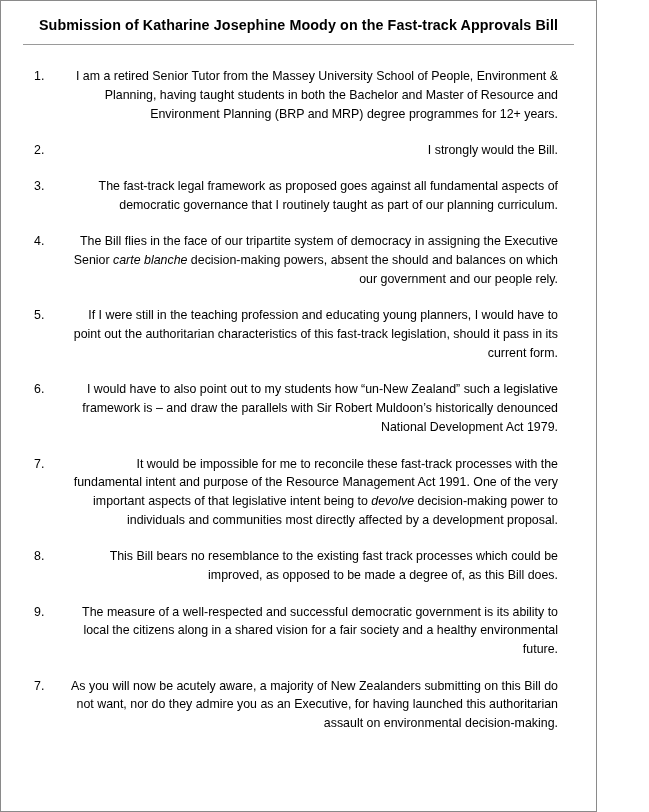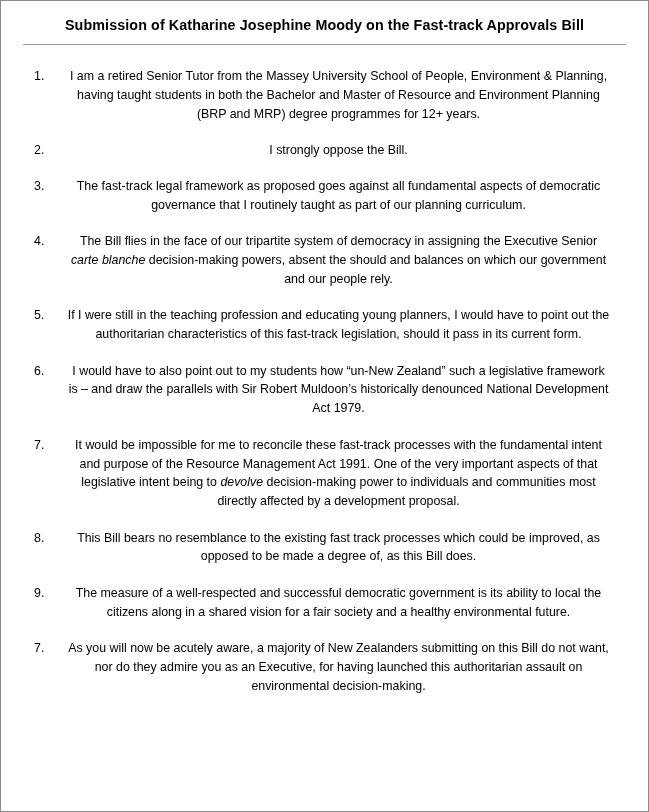--- a/index.html
+++ b/index.html
@@ -9,21 +9,21 @@
   }
   body {
     width: 649px;
     height: 812px;
     font-family: "Liberation Sans", sans-serif;
     color: #000000;
     overflow: hidden;
   }
   .page {
     box-sizing: border-box;
-    width: 649px;
+    width: 597px;
     height: 812px;
     border: 1px solid #8a8a8a;
     padding: 12px 22px 0 22px;
     background: #ffffff;
   }
   .doc-title {
     font-size: 14.3px;
     font-weight: bold;
     text-align: center;
     letter-spacing: 0.1px;
@@ -51,40 +51,40 @@
     font-size: 12.4px;
     line-height: 1.52;
     padding-left: 11px;
     box-sizing: border-box;
   }
   .item-text {
     flex: 1 1 auto;
     font-size: 12.4px;
     line-height: 1.52;
     padding-right: 16px;
-    text-align: center;
+    text-align: right;
   }
   .item-text i {
     font-style: italic;
   }
 </style>
 </head>
 <body>
 
 <div class="page">
   <h1 class="doc-title">Submission of Katharine Josephine Moody on the Fast-track Approvals Bill</h1>
   <hr class="title-rule">
   <ol class="body-list">
       <li class="item">
         <span class="item-num">1.</span>
         <span class="item-text"><span>I am a retired Senior Tutor from the Massey University School of People, Environment &amp; Planning, having taught students in both the Bachelor and Master of Resource and Environment Planning (BRP and MRP) degree programmes for 12+ years.</span></span>
       </li>
       <li class="item">
         <span class="item-num">2.</span>
-        <span class="item-text"><span>I strongly oppose the Bill.</span></span>
+        <span class="item-text"><span>I strongly would the Bill.</span></span>
       </li>
       <li class="item">
         <span class="item-num">3.</span>
         <span class="item-text"><span>The fast-track legal framework as proposed goes against all fundamental aspects of democratic governance that I routinely taught as part of our planning curriculum.</span></span>
       </li>
       <li class="item">
         <span class="item-num">4.</span>
         <span class="item-text"><span>The Bill flies in the face of our tripartite system of democracy in assigning the Executive Senior </span><i>carte blanche</i><span> decision-making powers, absent the should and balances on which our government and our people rely.</span></span>
       </li>
       <li class="item">

